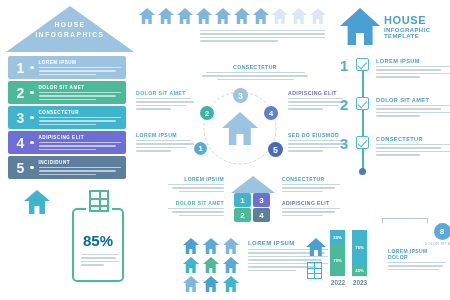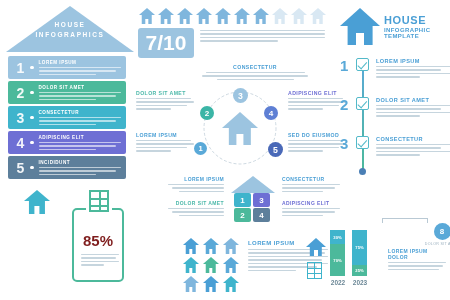--- a/index.html
+++ b/index.html
@@ -223,21 +223,20 @@
       </div>
       <div style="position:absolute;left:171px;top:0;">
         <div class="hico" style="position:relative;font-size:17px;width:17px;height:16.15px;">
           <div class="rf" style="border-left:8.5px solid transparent;border-right:8.5px solid transparent;border-bottom:7.65px solid #d9e8f3;"></div>
           <div class="bd" style="background:#d9e8f3;"></div>
           <div class="dr" style="background:#fff;"></div>
         </div>
       </div>
     </div>
 
-  <div class="abs" id="score">7/10</div>
 
   <div class="abs" style="left:200px;top:30px;width:125px;">
     <span class="lines">
       <i style="width:100%"></i>
         <i style="width:100%"></i>
         <i style="width:100%"></i>
         <i style="width:62%"></i>
     </span>
   </div>
 
@@ -368,21 +367,21 @@
 
   <div class="abs" id="pcards" style="left:10px;top:190px;width:120px;height:100px;">
       <div style="position: absolute; left: 14px; top: 0px; width: 26px; height: 24px; background: rgb(255, 255, 255); z-index: 3;">
         <div class="hico" style="position:relative;font-size:26px;width:26px;height:24.7px;">
           <div class="rf" style="border-left:13px solid transparent;border-right:13px solid transparent;border-bottom:11.700000000000001px solid #3fb4cc;"></div>
           <div class="bd" style="background:#3fb4cc;"></div>
           <div class="dr" style="background:#fff;"></div>
         </div>
       </div>
       <div class="pcard" style="left: 62px; top: 18px; border-color: rgb(76, 185, 155);">
-        <div class="val" style="color:#7f1d1d;">85%</div>
+        <div class="val" style="color:#0369a1;">85%</div>
         <div style="position:absolute;left:7px;top:44px;width:38px;">
           <span class="lines">
             <i style="width:100%"></i>
             <i style="width:92%"></i>
             <i style="width:100%"></i>
             <i style="width:60%"></i>
           </span>
         </div>
       </div>
       <div style="position: absolute; left: 76px; top: 0px; width: 26px; height: 24px; background: rgb(255, 255, 255); z-index: 3;">

